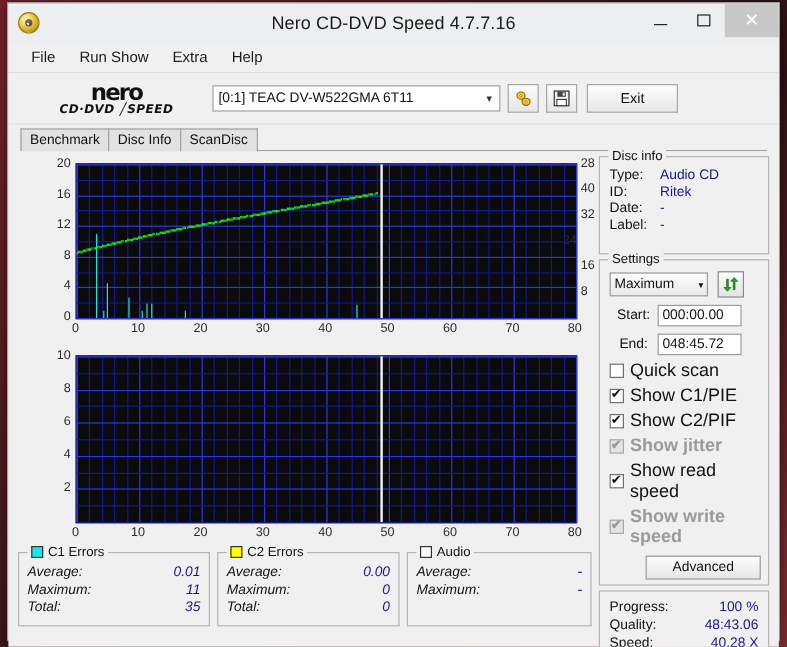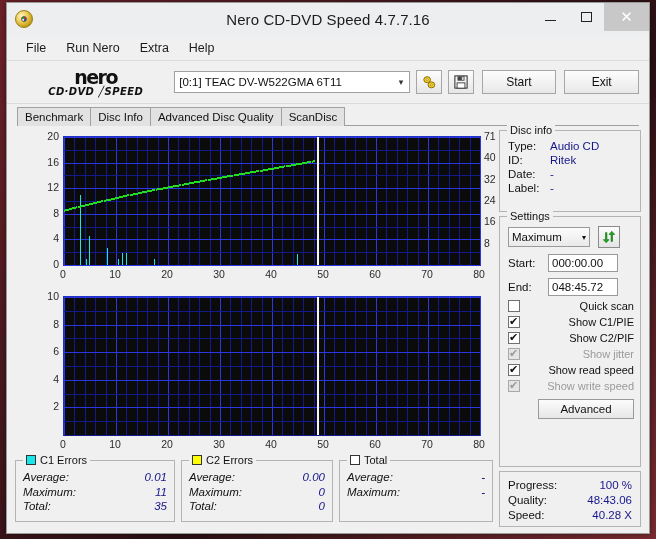--- a/index.html
+++ b/index.html
@@ -198,28 +198,28 @@
     padding: 0 3px; box-sizing: border-box;
   }
   .sel .arrow { margin-left: auto; font-size: 8px; }
   .refreshbtn {
     width: 22px; height: 22px; margin-left: 8px;
     border: 1px solid #8a8a8a; background: linear-gradient(#fcfcfc,#e4e4e4);
     display: flex; align-items: center; justify-content: center;
     box-sizing: border-box;
   }
   .fieldrow { display: flex; align-items: center; margin-top: 6px; font-size: 11.5px; }
-  .fieldrow .lbl { width: 40px; color: #111; }
+  .fieldrow .lbl { width: 40px; color: #111; text-align: center; }
   .txtfield {
     width: 70px; height: 18px; border: 1px solid #9a9a9a; background: #fff;
     font-size: 11.5px; color: #111;
     display: flex; align-items: center; padding-left: 3px; box-sizing: border-box;
   }
-  .cbrow { display: flex; align-items: center; gap: 5px; margin-top: 4px; font-size: 11px; color: #111; justify-content: space-between;}
-  .cbrow.disabled { color: #9a9a9a; }
+  .cbrow { display: flex; align-items: center; gap: 5px; margin-top: 4px; font-size: 15px; color: #111;}
+  .cbrow.disabled { color: #9a9a9a; font-weight: bold; }
   .cb {
     width: 12px; height: 12px; border: 1px solid #707070; background: #fff;
     position: relative; box-sizing: border-box; flex: 0 0 12px;
   }
   .cb.checked::after {
     content: "✔"; position: absolute; left: 0px; top: -3px;
     font-size: 11px; color: #111; line-height: 14px;
   }
   .cb.disabled { background: #e4e4e4; border-color: #a8a8a8; }
   .cb.disabled.checked::after { color: #9a9a9a; }
@@ -261,21 +261,21 @@
         </div>
       <div class="winbtn">
           <i class="maxglyph"></i>
         </div>
       <div class="winbtn close">✕</div>
     </div>
   </div>
 
   <div id="menubar">
     <div class="menu-item">File</div>
-    <div class="menu-item">Run Nero</div>
+    <div class="menu-item">Run Show</div>
     <div class="menu-item">Extra</div>
     <div class="menu-item">Help</div>
   </div>
 
   <div id="toolbar">
     <div id="logo">
       <div id="logo-main">nero</div>
       <div id="logo-sub">CD·DVD ╱SPEED</div>
     </div>
     <div id="drive-select">
@@ -291,28 +291,26 @@
       </svg>
     </div>
     <div class="iconbtn">
       <svg width="14" height="14" viewBox="0 0 16 16">
         <rect x="1" y="1" width="14" height="14" fill="#f2f2f2" stroke="#333" stroke-width="1.2"></rect>
         <rect x="4" y="1.5" width="8" height="5" fill="#444"></rect>
         <rect x="9" y="2.4" width="2" height="3.2" fill="#ddd"></rect>
         <rect x="3.5" y="9" width="9" height="6" fill="#fff" stroke="#333" stroke-width="1"></rect>
       </svg>
     </div>
-    <div class="pushbtn">Start</div>
     <div class="pushbtn">Exit</div>
   </div>
 
   <div id="tabstrip">
     <div class="tab">Benchmark</div>
     <div class="tab">Disc Info</div>
-    <div class="tab">Advanced Disc Quality</div>
     <div class="tab">ScanDisc</div>
   </div>
 
   <div id="content">
 
     <div id="leftcol">
 
       <div class="chartbox" id="chart-top">
           <div class="plot" style="left: 48px; top: 6px; width: 418px; height: 130px; background: rgb(11, 11, 11);">
             <div class="gridv major" style="left: 0px; top: 0px; width: 1px; height: 128px;"></div>
@@ -643,24 +641,24 @@
             <div class="cursor" style="background: rgb(244, 244, 244); left: 253px; top: 0px; height: 128px;"></div>
           </div>
           <div class="ylabel" style="left: 14px; width: 30px; top: 128px;">0</div>
           <div class="ylabel" style="left: 14px; width: 30px; top: 102.4px;">4</div>
           <div class="ylabel" style="left: 14px; width: 30px; top: 76.8px;">8</div>
           <div class="ylabel" style="left: 14px; width: 30px; top: 51.2px;">12</div>
           <div class="ylabel" style="left: 14px; width: 30px; top: 25.6px;">16</div>
           <div class="ylabel" style="left: 14px; width: 30px; top: 0px;">20</div>
           <div class="y2label" style="left: 469px; top: 106.667px;">8</div>
           <div class="y2label" style="left: 469px; top: 85.3333px;">16</div>
-          <div class="y2label" style="left: 469px; top: 64px;">24</div>
+          <div class="y2label" style="left: 454px; top: 64px;">24</div>
           <div class="y2label" style="left: 469px; top: 42.6667px;">32</div>
           <div class="y2label" style="left: 469px; top: 21.3333px;">40</div>
-          <div class="y2label" style="left: 469px; top: 0px;">71</div>
+          <div class="y2label" style="left: 469px; top: 0px;">28</div>
           <div class="xlabel" style="left: 34px; width: 28px; text-align: center; top: 138px;">0</div>
           <div class="xlabel" style="left: 86px; width: 28px; text-align: center; top: 138px;">10</div>
           <div class="xlabel" style="left: 138px; width: 28px; text-align: center; top: 138px;">20</div>
           <div class="xlabel" style="left: 190px; width: 28px; text-align: center; top: 138px;">30</div>
           <div class="xlabel" style="left: 242px; width: 28px; text-align: center; top: 138px;">40</div>
           <div class="xlabel" style="left: 294px; width: 28px; text-align: center; top: 138px;">50</div>
           <div class="xlabel" style="left: 346px; width: 28px; text-align: center; top: 138px;">60</div>
           <div class="xlabel" style="left: 398px; width: 28px; text-align: center; top: 138px;">70</div>
           <div class="xlabel" style="left: 450px; width: 28px; text-align: center; top: 138px;">80</div>
         </div>
@@ -775,21 +773,21 @@
             <div class="kvrow">
               <span class="k">Total:</span>
               <span class="v">0</span>
             </div>
           </div>
         </div>
 
         <div class="gbox" id="jitterbox">
           <div class="legend">
             <span class="swatch" id="jitter-swatch" style="background: rgb(255, 255, 255);"></span>
-            <span>Total</span>
+            <span>Audio</span>
           </div>
           <div class="statbody">
             <div class="kvrow">
               <span class="k">Average:</span>
               <span class="v">-</span>
             </div>
             <div class="kvrow">
               <span class="k">Maximum:</span>
               <span class="v">-</span>
             </div>

